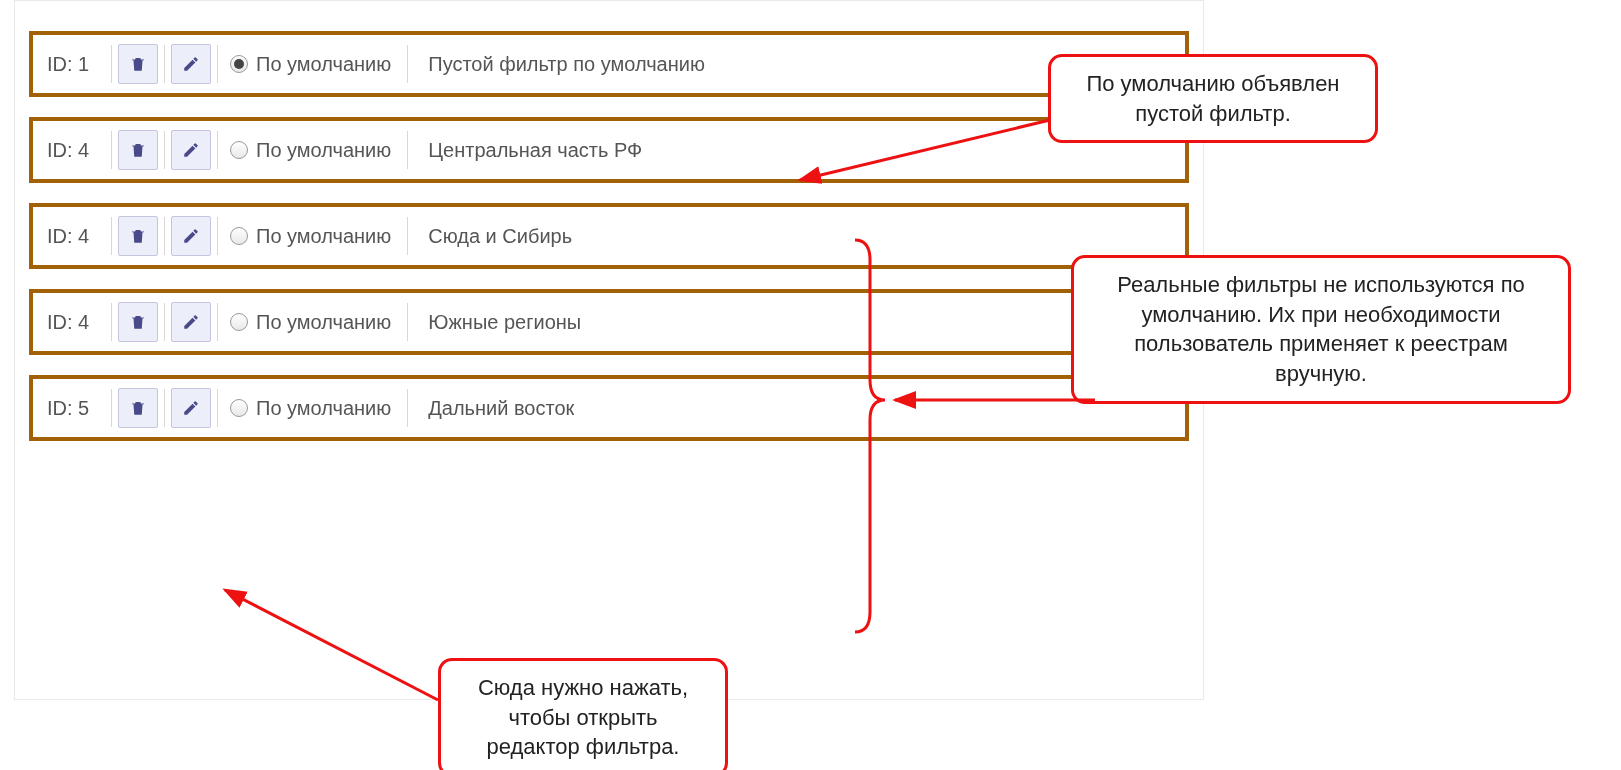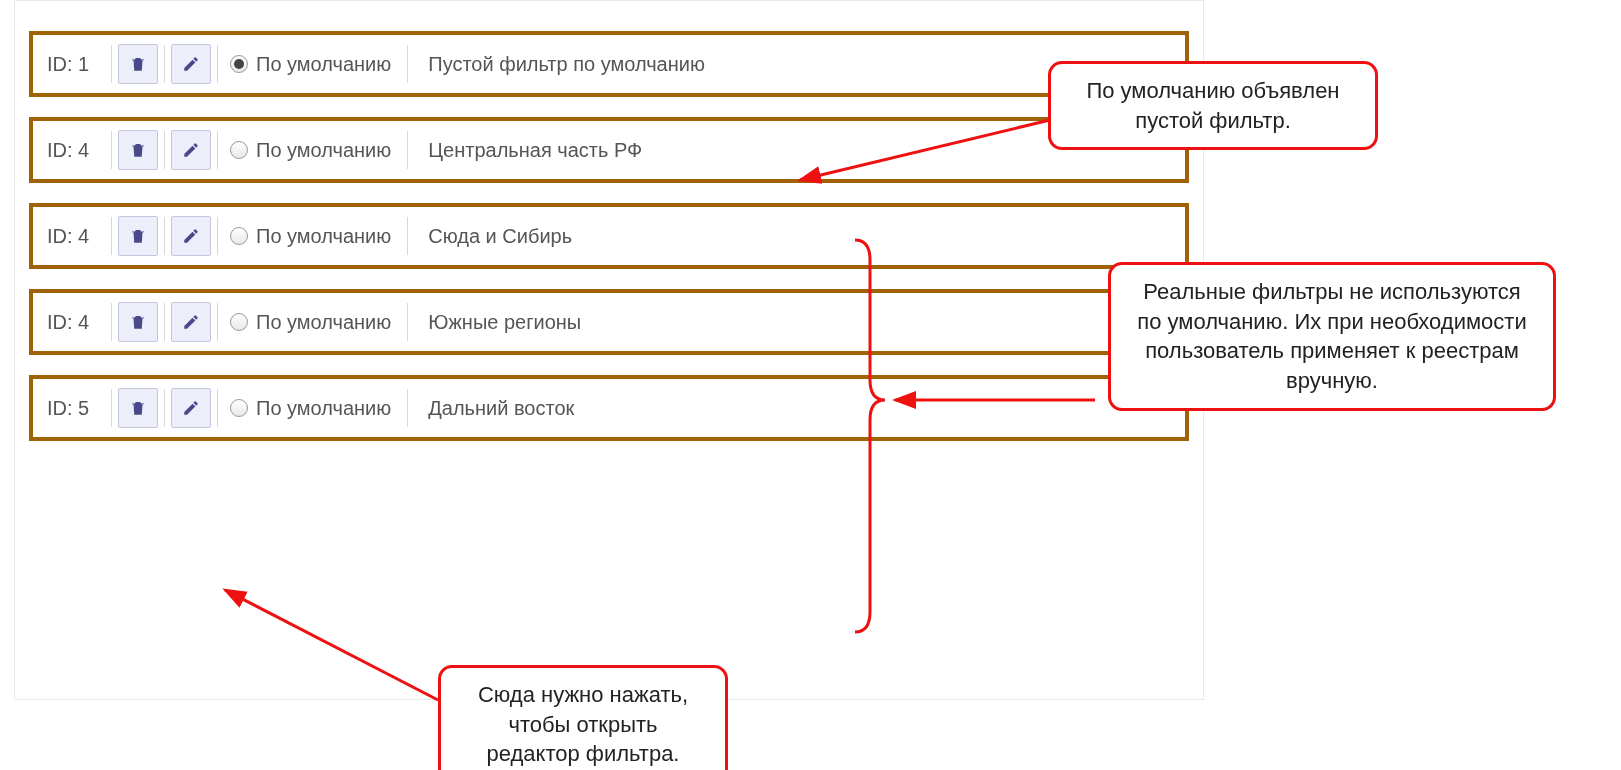--- a/index.html
+++ b/index.html
@@ -91,24 +91,23 @@
     .callout {
       position: absolute;
       border: 3px solid #e11;
       border-radius: 14px;
       background: #fff;
       padding: 12px 18px;
       text-align: center;
       font-size: 22px;
       color: #222;
       line-height: 1.35;
-      margin-top: 7px;
     }
     .callout1 { left: 1048px; top: 54px; width: 330px; }
-    .callout2 { left: 1108px; top: 255px; width: 448px; }
+    .callout2 { left: 1071px; top: 255px; width: 500px; }
     .callout3 { left: 438px; top: 658px; width: 290px; }
     svg.annot { position: absolute; overflow: visible; pointer-events: none; }
   </style>
 </head>
 <body>
 
 <div class="panel">
   <div id="rows-container">
       <div class="row">
         <span class="id-cell">ID: 1</span>

